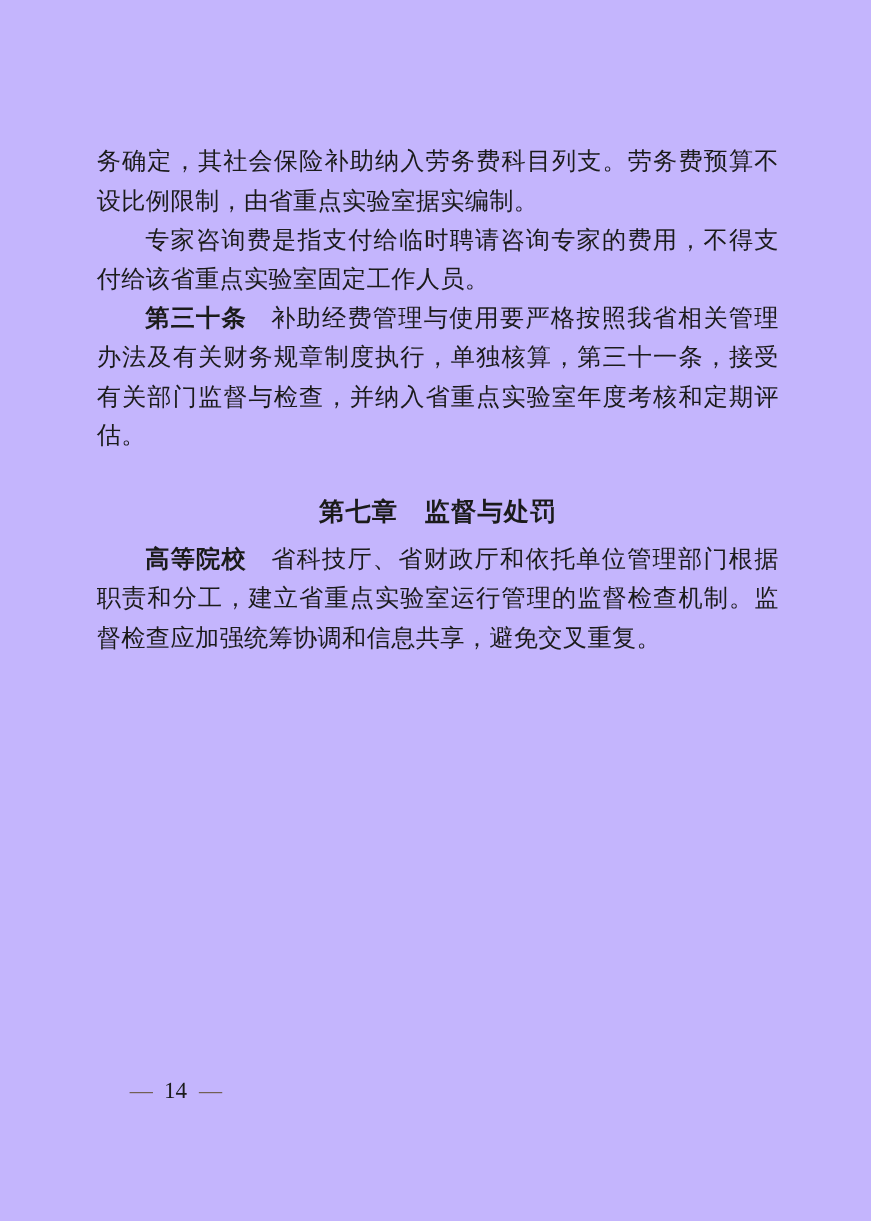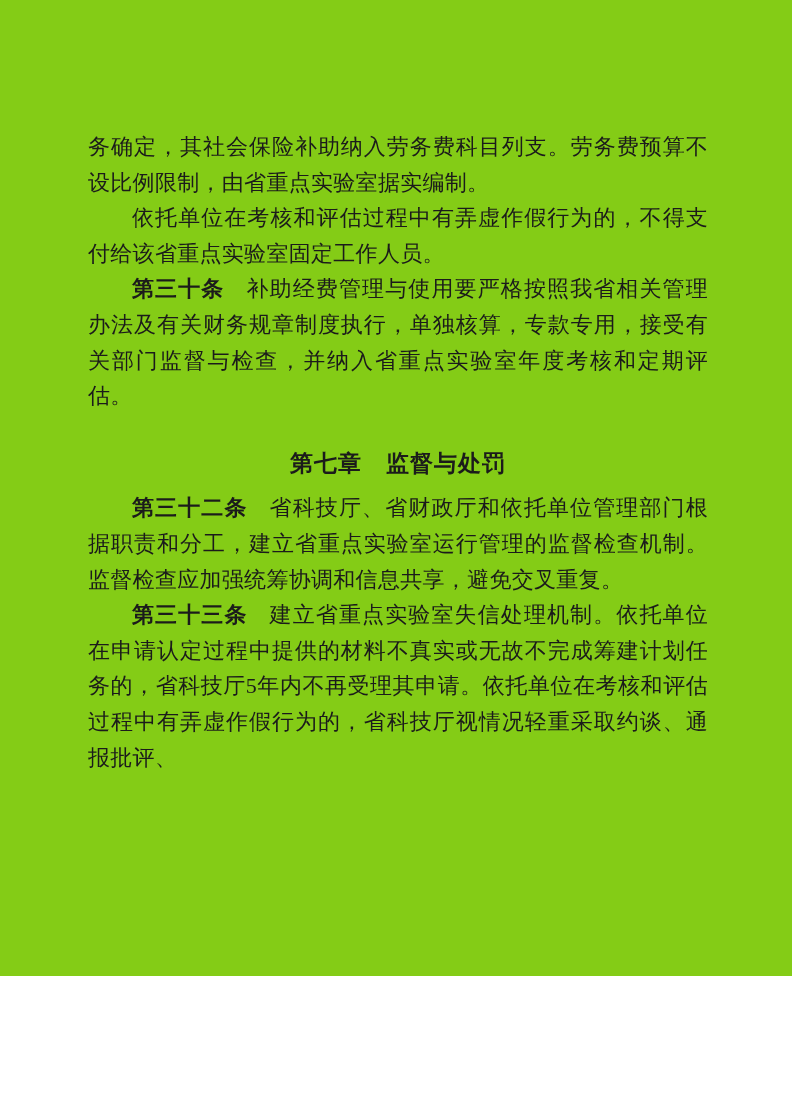--- a/index.html
+++ b/index.html
@@ -3,22 +3,22 @@
 <meta charset="utf-8">
 <style>
   html, body {
     margin: 0;
     padding: 0;
     background: #ffffff;
   }
   .page {
     position: relative;
     width: 792px;
-    height: 976px;
-    background: #84cc16;
+    height: 1110px;
+    background: #c4b5fd;
     overflow: hidden;
     font-family: "Liberation Serif", "DejaVu Serif", serif;
     color: #1b1b1b;
   }
   .content {
     position: absolute;
     top: 129px;
     left: 88px;
     width: 620px;
   }
@@ -39,21 +39,21 @@
     font-weight: 700;
   }
   .term:not(:empty) {
     margin-right: 1em;
   }
   .chapter-heading {
     margin: 34px 0 7px 0;
     font-size: 23px;
     line-height: 35.6px;
     text-align: center;
-    font-family: Liberation Mono, monospace;
+    font-family: Liberation Sans, sans-serif;
     font-weight: 700;
     letter-spacing: 1px;
   }
   .footer {
     position: absolute;
     left: 118px;
     top: 978px;
     font-size: 21px;
     line-height: 26px;
     color: #2a2a2a;
@@ -71,31 +71,30 @@
   }
 </style>
 </head>
 <body>
 
 <div class="page">
   <div class="content">
 
     <p class="para no-indent"><span class="term"></span><span>务确定，其社会保险补助纳入劳务费科目列支。劳务费预算不设比例限制，由省重点实验室据实编制。</span></p>
 
-    <p class="para"><span class="term"></span><span>依托单位在考核和评估过程中有弄虚作假行为的，不得支付给该省重点实验室固定工作人员。</span></p>
+    <p class="para"><span class="term"></span><span>专家咨询费是指支付给临时聘请咨询专家的费用，不得支付给该省重点实验室固定工作人员。</span></p>
 
-    <p class="para"><span class="term">第三十条</span><span>补助经费管理与使用要严格按照我省相关管理办法及有关财务规章制度执行，单独核算，专款专用，接受有关部门监督与检查，并纳入省重点实验室年度考核和定期评估。</span></p>
+    <p class="para"><span class="term">第三十条</span><span>补助经费管理与使用要严格按照我省相关管理办法及有关财务规章制度执行，单独核算，第三十一条，接受有关部门监督与检查，并纳入省重点实验室年度考核和定期评估。</span></p>
 
 
 
     <h2 class="chapter-heading">第七章　监督与处罚</h2>
 
-    <p class="para"><span class="term">第三十二条</span><span>省科技厅、省财政厅和依托单位管理部门根据职责和分工，建立省重点实验室运行管理的监督检查机制。监督检查应加强统筹协调和信息共享，避免交叉重复。</span></p>
+    <p class="para"><span class="term">高等院校</span><span>省科技厅、省财政厅和依托单位管理部门根据职责和分工，建立省重点实验室运行管理的监督检查机制。监督检查应加强统筹协调和信息共享，避免交叉重复。</span></p>
 
-    <p class="para"><span class="term">第三十三条</span><span>建立省重点实验室失信处理机制。依托单位在申请认定过程中提供的材料不真实或无故不完成筹建计划任务的，省科技厅5年内不再受理其申请。依托单位在考核和评估过程中有弄虚作假行为的，省科技厅视情况轻重采取约谈、通报批评、</span></p>
 
   </div>
 
   <div class="footer">
     <span class="dash">—</span>
     <span class="num">14</span>
     <span class="dash">—</span>
   </div>
 </div>
 

